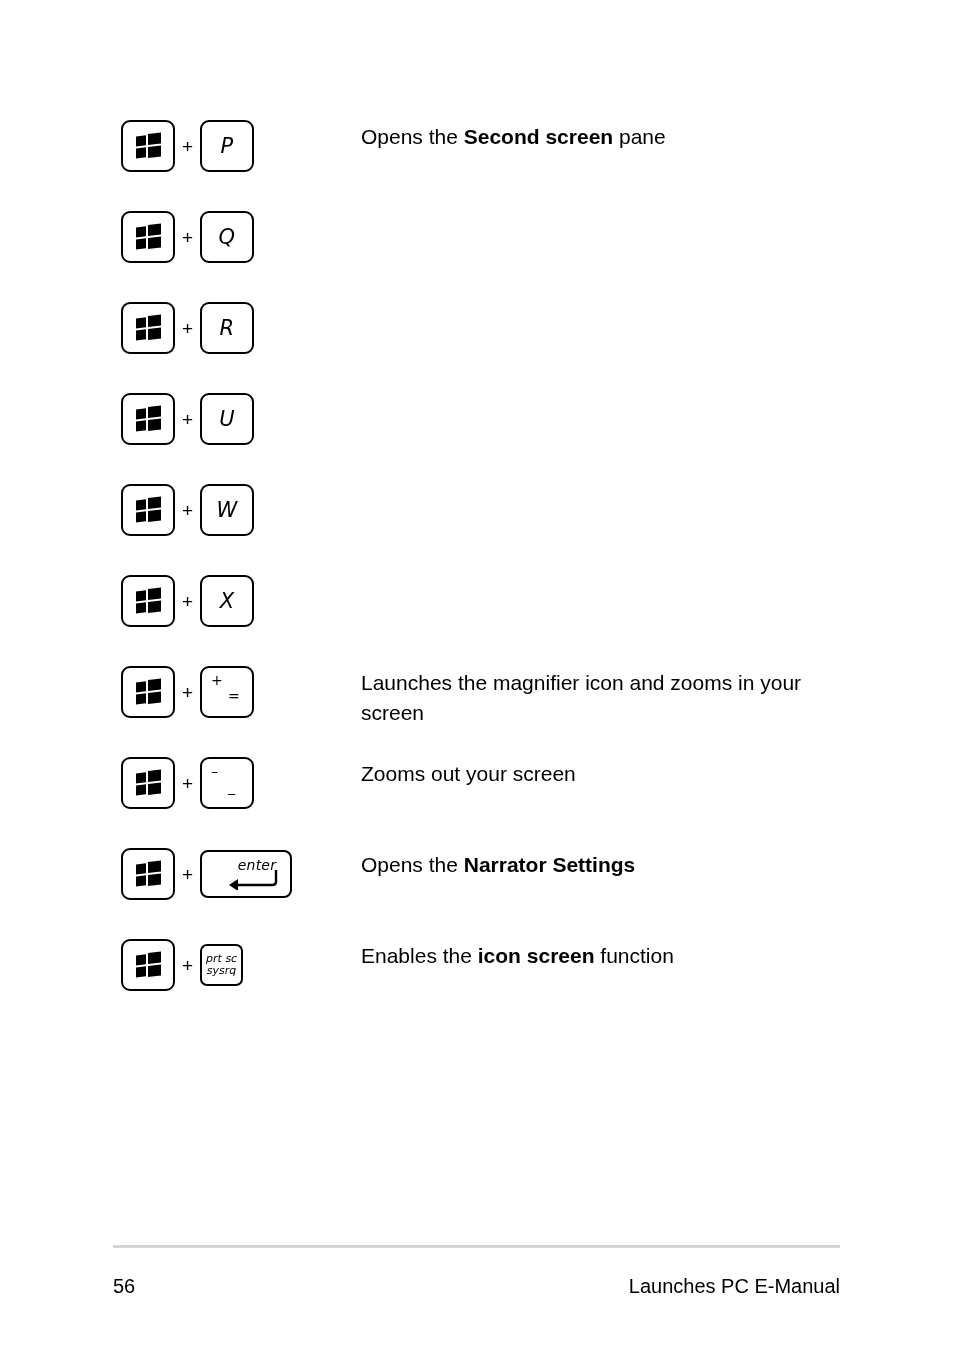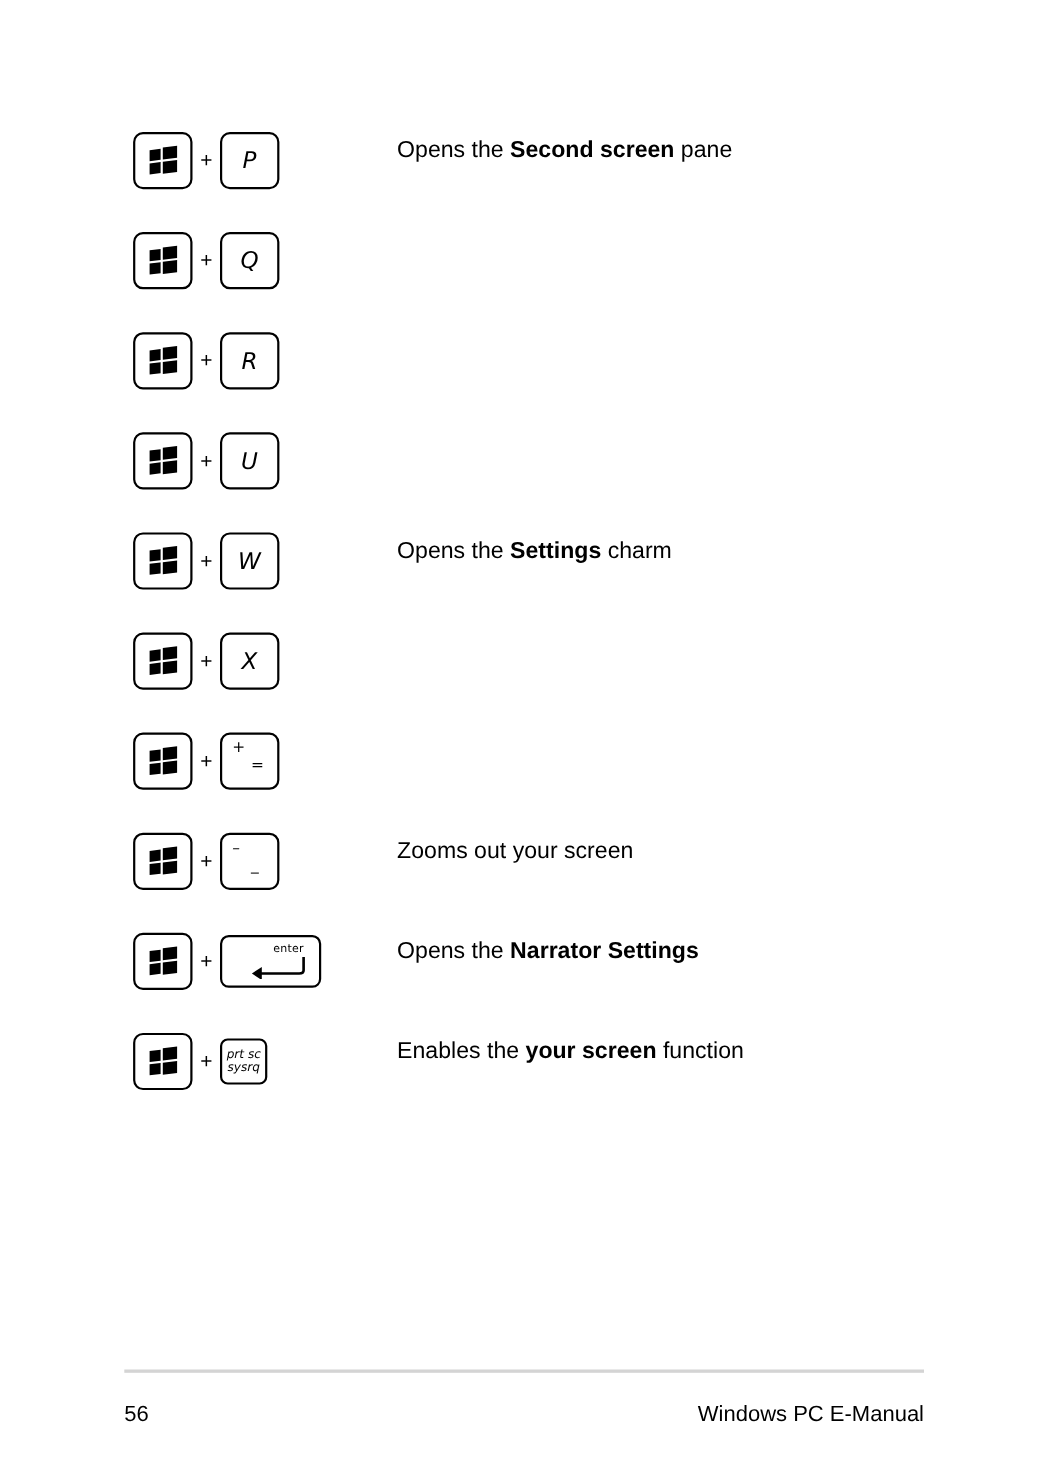--- a/index.html
+++ b/index.html
@@ -126,21 +126,22 @@
     position: absolute;
     right: 8px;
     bottom: 5px;
     width: 62px;
     height: 34px;
   }
   .enter-label {
     position: absolute;
     right: 6px;
     top: 0;
-    font-size: 10px;
+    font-size: 14px;
+    font-style: italic;
     font-family: "DejaVu Sans", sans-serif;
     letter-spacing: .2px;
   }
   .enter-arrow { position: absolute; right: 2px; top: 13px; }
 
   
   .prtsc-text {
     font-style: italic;
     font-size: 11px;
     line-height: 12px;
@@ -260,21 +261,20 @@
             <i class="tr"></i>
             <i class="bl"></i>
             <i class="br"></i>
           </span>
         </div>
         <span class="plus-sep">+</span>
         <div class="key key-letter">
           <span>W</span>
         </div>
       </div>
-      <div class="desc"><span>Opens the </span><b>Settings</b><span> charm</span></div>
     </div>
     <div class="shortcut-row">
       <div class="combo">
         <div class="key key-win">
           <span class="win-flag">
             <i class="tl"></i>
             <i class="tr"></i>
             <i class="bl"></i>
             <i class="br"></i>
           </span>
@@ -294,20 +294,21 @@
             <i class="bl"></i>
             <i class="br"></i>
           </span>
         </div>
         <span class="plus-sep">+</span>
         <div class="key key-letter dual">
           <span class="up">+</span>
           <span class="lo">=</span>
         </div>
       </div>
+      <div class="desc"><span>Launches the magnifier icon and zooms in your screen</span></div>
     </div>
     <div class="shortcut-row">
       <div class="combo">
         <div class="key key-win">
           <span class="win-flag">
             <i class="tl"></i>
             <i class="tr"></i>
             <i class="bl"></i>
             <i class="br"></i>
           </span>
@@ -354,23 +355,23 @@
           </span>
         </div>
         <span class="plus-sep">+</span>
         <div class="key key-small">
           <div class="prtsc-text">
             <div>prt sc</div>
             <div>sysrq</div>
           </div>
         </div>
       </div>
-      <div class="desc"><span>Enables the </span><b>your screen</b><span> function</span></div>
+      <div class="desc"><span>Enables the </span><b>icon screen</b><span> function</span></div>
     </div>
   </div>
 
 <div id="page-footer">
   <div id="footer-rule"></div>
   <div class="footer-line">
     <span>56</span>
-    <span>Windows PC E-Manual</span>
+    <span>Launches PC E-Manual</span>
   </div>
 </div>
 
 </body></html>

